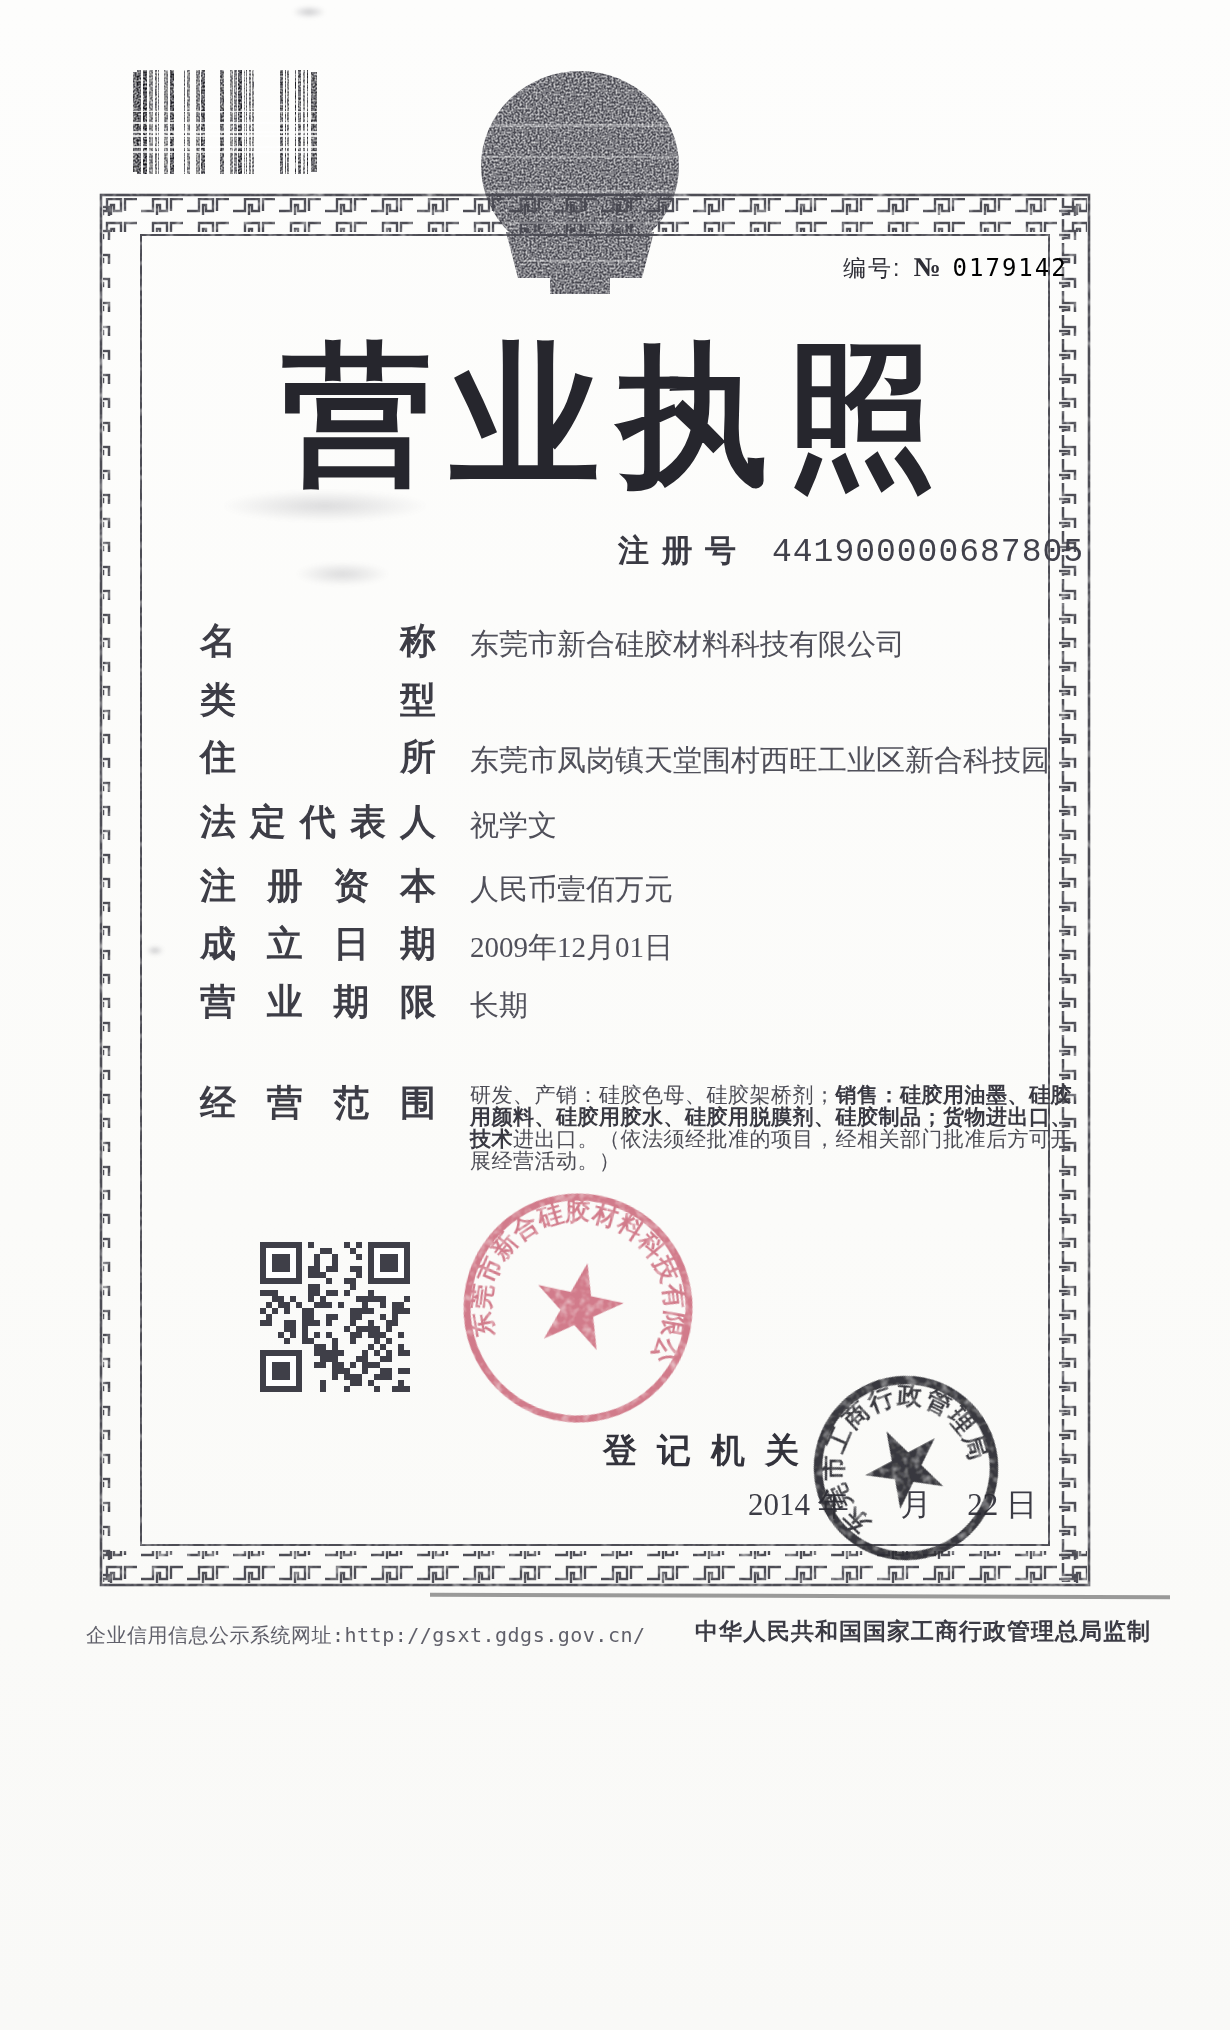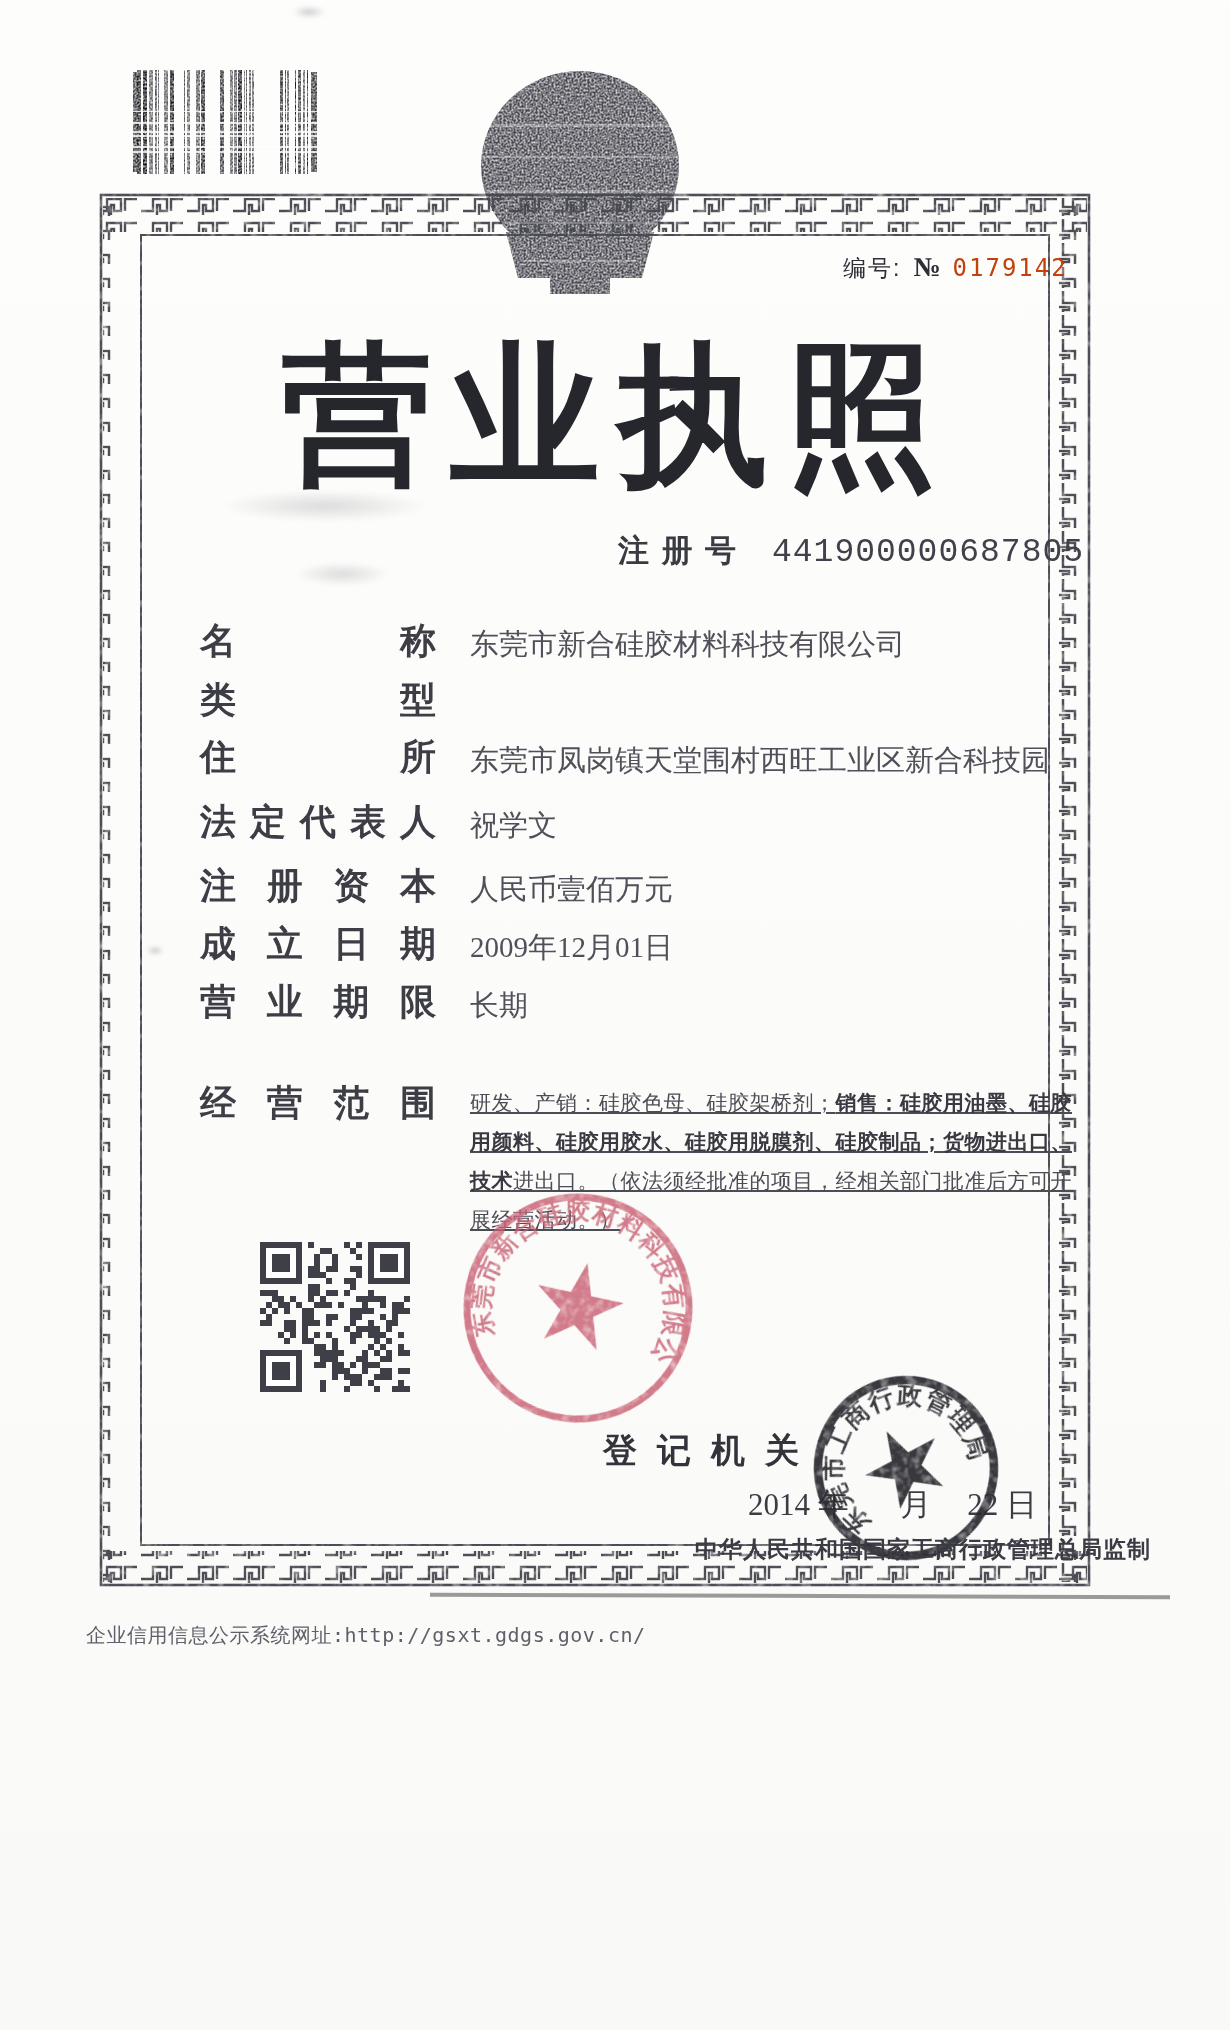--- a/index.html
+++ b/index.html
@@ -12,54 +12,54 @@
 
   
   #barcode{left:133px;top:68px;width:190px;height:110px;}
   #emblem{left:452px;top:64px;width:256px;height:242px;}
   #qr{left:260px;top:1242px;width:150px;height:152px;}
 
   
   .serial{left:843px;top:252px;display:flex;align-items:baseline;gap:12px;color:#2e2e36;justify-content:space-between;}
   .serial-label{font-size:23px;letter-spacing:2px;}
   .serial-no-mark{font-family:"Liberation Serif",serif;font-weight:700;font-size:27px;}
-  .serial-digits{font-family:"DejaVu Sans Mono",monospace;font-size:24px;letter-spacing:2px;color:#c2410c;}
+  .serial-digits{font-family:"DejaVu Sans Mono",monospace;font-size:24px;letter-spacing:2px;color:#000000;}
 
   
   .title{left:282px;top:336px;width:654px;display:flex;justify-content:space-between;
     font-size:150px;line-height:1.06;font-weight:900;color:#26262d;transform:scaleY(1.02);}
 
   
   .reg-row{left:618px;top:530px;display:flex;align-items:baseline;}
   .reg-label{width:118px;display:flex;justify-content:space-between;
     font-size:31px;font-weight:600;color:#3a3a43;}
   .reg-value{margin-left:36px;font-size:33px;letter-spacing:1px;color:#41414b;
     font-family:Liberation Mono, monospace;}
 
   
   .field-row{position:absolute;left:200px;display:flex;align-items:flex-start;}
   .field-label{width:236px;display:flex;justify-content:space-between;
     font-size:36px;font-weight:600;color:#3d3d46;line-height:44px;}
   .field-value{margin-left:34px;padding-top:6px;font-size:29px;color:#50505a;
     font-family:"Liberation Serif",serif;white-space:nowrap;}
-  .scope-row .field-value{width:612px;white-space:normal;font-size:21px;line-height:39px;
-    padding-top:3px;letter-spacing:0.5px;color:#4c4c55;text-decoration:underline;}
+  .scope-row .field-value{width:612px;white-space:normal;font-size:21px;line-height:22px;
+    padding-top:3px;letter-spacing:0.5px;color:#4c4c55;}
   .seg-bold{font-weight:700;color:#393942;}
 
   
   .registry-row{left:603px;top:1428px;width:196px;display:flex;justify-content:space-between;
     font-size:34px;font-weight:600;color:#33333c;}
   .date-line{left:748px;top:1484px;font-size:31px;color:#3c3c45;font-family:"Liberation Serif",serif;}
   .date-line .m{margin-left:44px;}
   .date-line .d{margin-left:28px;}
 
   
   .footer-left{left:86px;top:1622px;font-size:20px;color:#60606a;
     font-family:"DejaVu Sans Mono",monospace;letter-spacing:0.5px;}
-  .footer-right{left:695px;top:1534px;font-size:23px;font-weight:600;color:#3b3b44;letter-spacing:1px;}
+  .footer-right{left:695px;top:1616px;font-size:23px;font-weight:600;color:#3b3b44;letter-spacing:1px;}
 
   
   .artifact-line{left:430px;top:1594px;width:740px;height:4px;background:#4a4a4a;opacity:.55;transform:rotate(0.2deg);}
   .smudge{filter:blur(2px);opacity:.22;background:radial-gradient(ellipse at center,#6a6a74 0%,rgba(120,120,130,0) 70%);}
   .s1{left:220px;top:490px;width:210px;height:32px;}
   .s2{left:295px;top:562px;width:95px;height:24px;}
   .s3{left:146px;top:946px;width:18px;height:9px;opacity:.4;}
   .s4{left:292px;top:6px;width:34px;height:12px;opacity:.35;}
 
   svg{display:block;}

